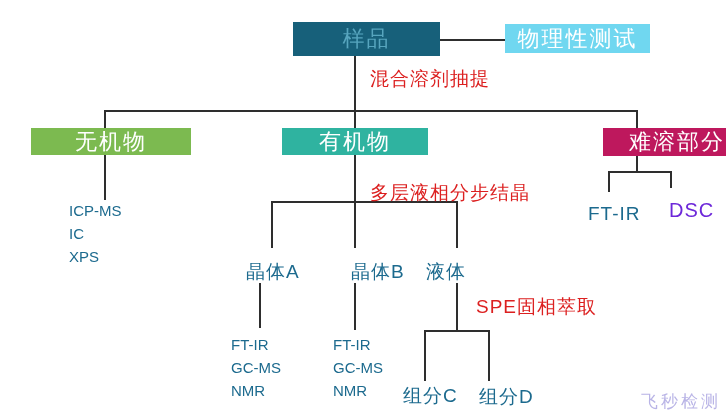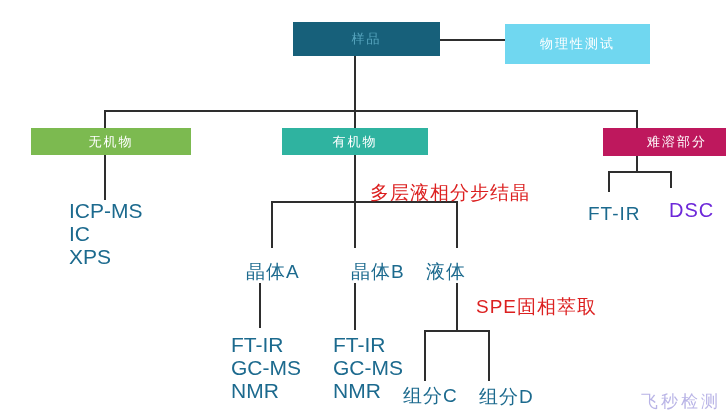--- a/index.html
+++ b/index.html
@@ -2,32 +2,32 @@
 <html><head>
 <meta charset="utf-8">
 <style>
   html,body{margin:0;padding:0;background:#fff;}
   #canvas{
     position:relative;width:726px;height:417px;background:#ffffff;overflow:hidden;
     font-family:"Liberation Sans","DejaVu Sans",sans-serif;
   }
   .node{
     position:absolute;display:flex;align-items:center;justify-content:center;
-    font-size:13px;letter-spacing:2px;box-sizing:border-box;
+    font-size:22px;letter-spacing:2px;box-sizing:border-box;
   }
   .line{position:absolute;background:#2e2e2e;}
   .proc{position:absolute;font-size:19px;font-weight:400;letter-spacing:1px;white-space:nowrap;}
   .leaf{position:absolute;font-size:19px;font-weight:500;letter-spacing:1px;white-space:nowrap;}
-  .mlist{position:absolute;font-size:21px;font-weight:500;line-height:23px;white-space:nowrap;}
+  .mlist{position:absolute;font-size:15px;font-weight:500;line-height:23px;white-space:nowrap;}
   .mlist div{height:23px;}
   #watermark{position:absolute;font-size:17px;letter-spacing:3px;white-space:nowrap;}
 
   
   #node-sample{left:293px;top:22px;width:147px;height:34px;}
-  #node-physical{left:505px;top:24px;width:145px;height:40px;}
+  #node-physical{left:505px;top:24px;width:145px;height:29px;}
   #node-inorganic{left:31px;top:128px;width:160px;height:27px;}
   #node-organic{left:282px;top:128px;width:146px;height:27px;}
   #node-insoluble{left:563px;top:128px;width:148px;height:28px;}
 
   
   #l-sample-physical{left:440px;top:39px;width:65px;height:2px;}
   #l-sample-down{left:354px;top:56px;width:2px;height:55px;}
   #l-main-horiz{left:104px;top:110px;width:534px;height:2px;}
   #l-drop-inorganic{left:104px;top:110px;width:2px;height:18px;}
   #l-drop-organic{left:354px;top:110px;width:2px;height:18px;}
@@ -102,20 +102,21 @@
   <div class="node" id="node-inorganic" style="background: rgb(124, 186, 80); color: rgb(255, 255, 255);">
     <span>无机物</span>
   </div>
   <div class="node" id="node-organic" style="background: rgb(47, 179, 160); color: rgb(255, 255, 255);">
     <span>有机物</span>
   </div>
   <div class="node" id="node-insoluble" style="background: #be185d; color: rgb(255, 255, 255); margin-left: 40px;">
     <span>难溶部分</span>
   </div>
 
+  <div class="proc" id="label-extraction" style="color: rgb(220, 32, 32);">混合溶剂抽提</div>
   <div class="proc" id="label-crystallization" style="color: rgb(220, 32, 32);">多层液相分步结晶</div>
   <div class="proc" id="label-spe" style="color: rgb(220, 32, 32);">SPE固相萃取</div>
 
   <div class="mlist" id="list-inorganic" style="color: rgb(28, 106, 142);">
     <div>ICP-MS</div>
     <div>IC</div>
     <div>XPS</div>
   </div>
 
   <div class="leaf" id="leaf-crystal-a" style="color: rgb(28, 106, 142);">晶体A</div>

